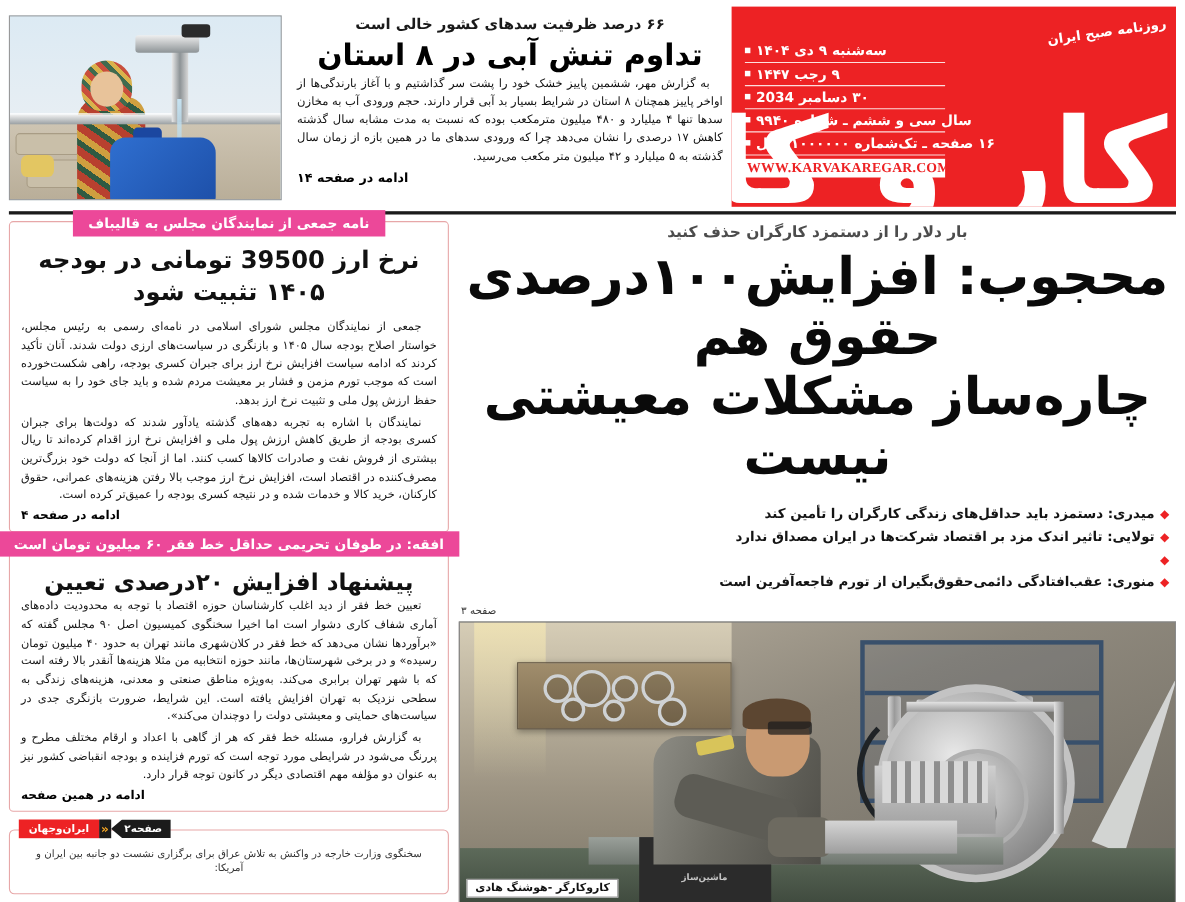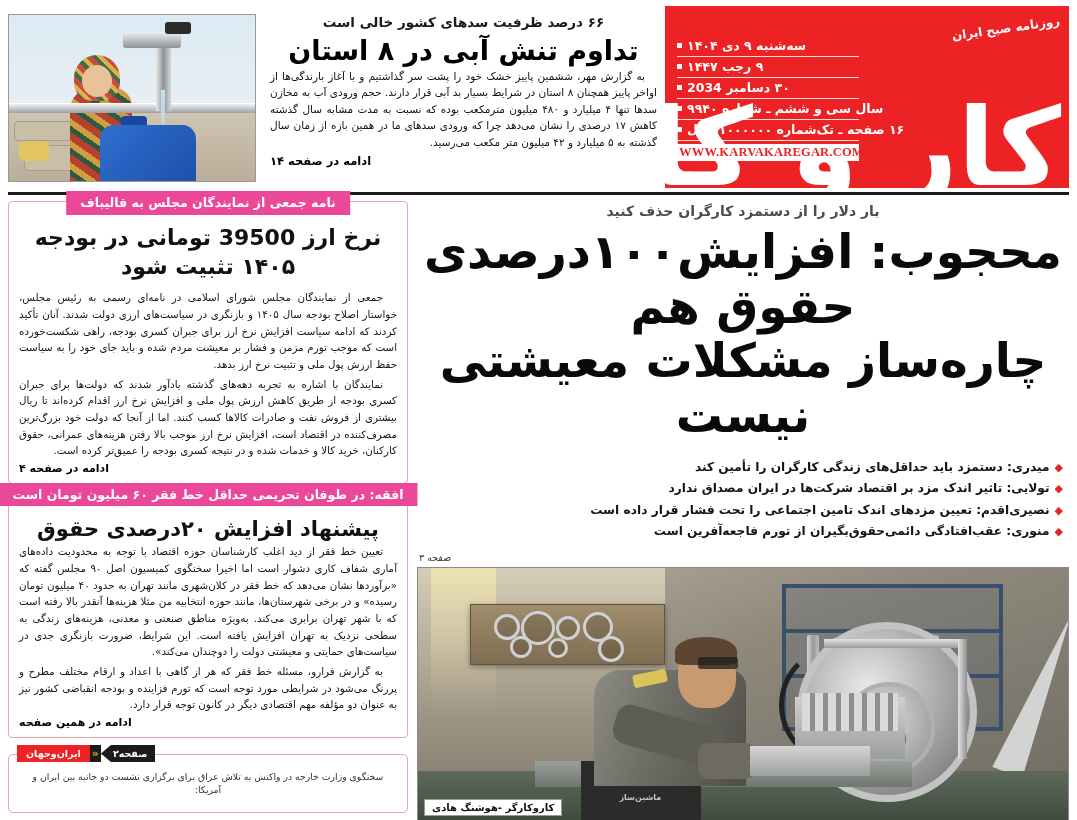--- a/index.html
+++ b/index.html
@@ -477,21 +477,20 @@
         <div class="bl">
           <span class="dia">◆</span>
           <span>میدری: دستمزد باید حداقل‌های زندگی کارگران را تأمین کند</span>
         </div>
         <div class="bl">
           <span class="dia">◆</span>
           <span>تولایی: تاثیر اندک مزد بر اقتصاد شرکت‌ها در ایران مصداق ندارد</span>
         </div>
         <div class="bl">
           <span class="dia">◆</span>
-          <span>نصیری‌اقدم: تعیین مزدهای اندک تامین اجتماعی را تحت فشار قرار داده است</span>
         </div>
         <div class="bl">
           <span class="dia">◆</span>
           <span>منوری: عقب‌افتادگی دائمی‌حقوق‌بگیران از تورم  فاجعه‌آفرین است</span>
         </div>
       </div>
 
       <div class="page-ref">صفحه ۳</div>
 
       <div class="main-photo">
@@ -554,21 +553,21 @@
         <div class="art-head">نرخ ارز 39500 تومانی در بودجه ۱۴۰۵ تثبیت شود</div>
         <div class="art-body">
           <p>جمعی از نمایندگان مجلس شورای اسلامی در نامه‌ای رسمی به رئیس مجلس، خواستار اصلاح بودجه سال ۱۴۰۵ و بازنگری در سیاست‌های ارزی دولت شدند. آنان تأکید کردند که ادامه سیاست افزایش نرخ ارز برای جبران کسری بودجه، راهی شکست‌خورده است که موجب تورم مزمن و فشار بر معیشت مردم شده و باید جای خود را به سیاست حفظ ارزش پول ملی و تثبیت نرخ ارز بدهد.</p>
           <p>نمایندگان با اشاره به تجربه دهه‌های گذشته یادآور شدند که دولت‌ها برای جبران کسری بودجه از طریق کاهش ارزش پول ملی و افزایش نرخ ارز اقدام کرده‌اند تا ریال بیشتری از فروش نفت و صادرات کالاها کسب کنند. اما از آنجا که دولت خود بزرگ‌ترین مصرف‌کننده در اقتصاد است، افزایش نرخ ارز موجب بالا رفتن هزینه‌های عمرانی، حقوق کارکنان، خرید کالا و خدمات شده و در نتیجه کسری بودجه را عمیق‌تر کرده است.</p>
           <span class="art-cont">ادامه در صفحه ۴</span>
         </div>
       </div>
 
       <div class="art-box">
         <div class="art-banner">افقه: در طوفان تحریمی حداقل خط فقر ۶۰ میلیون تومان است</div>
-        <div class="art-head two-line" style="margin-bottom:0;">پیشنهاد افزایش ۲۰درصدی حقوق</div>
+        <div class="art-head two-line" style="margin-bottom:0;">پیشنهاد افزایش ۲۰درصدی تعیین</div>
         <div class="art-body">
           <p>تعیین خط فقر از دید اغلب کارشناسان حوزه اقتصاد با توجه به محدودیت داده‌های آماری شفاف کاری دشوار است اما اخیرا سخنگوی کمیسیون اصل ۹۰ مجلس گفته که «برآوردها نشان می‌دهد که خط فقر در کلان‌شهری مانند تهران به حدود ۴۰ میلیون تومان رسیده» و در برخی شهرستان‌ها، مانند حوزه انتخابیه من مثلا هزینه‌ها آنقدر بالا رفته است که با شهر تهران برابری می‌کند. به‌ویژه مناطق صنعتی و معدنی، هزینه‌های زندگی به سطحی نزدیک به تهران افزایش یافته است. این شرایط، ضرورت بازنگری جدی در سیاست‌های حمایتی و معیشتی دولت را دوچندان می‌کند».</p>
           <p>به گزارش فرارو، مسئله خط فقر که هر از گاهی با اعداد و ارقام مختلف مطرح و پررنگ می‌شود در شرایطی مورد توجه است که تورم فزاینده و بودجه انقباضی کشور نیز به عنوان دو مؤلفه مهم اقتصادی دیگر در کانون توجه قرار دارد.</p>
           <span class="art-cont">ادامه در همین صفحه</span>
         </div>
       </div>
 
       <div class="news-box">
         <div class="news-tag">
           <span class="tag-page">صفحه۲</span>

